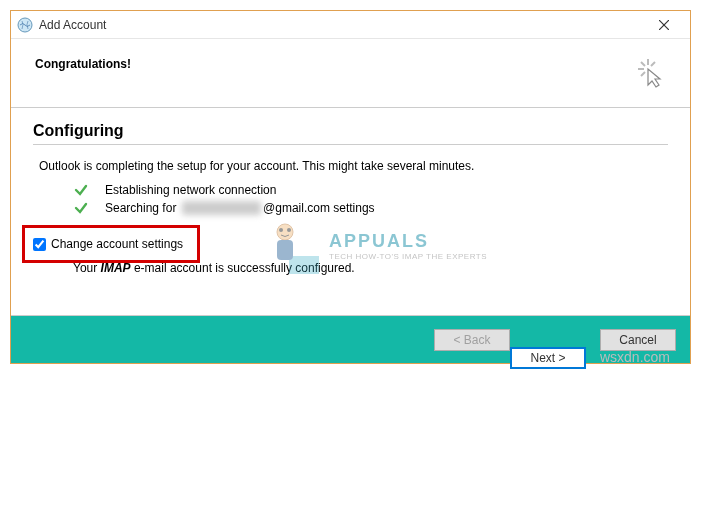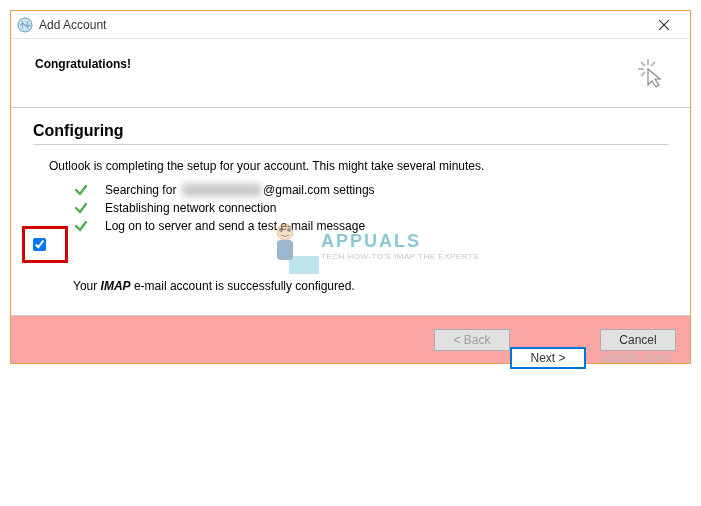--- a/index.html
+++ b/index.html
@@ -79,21 +79,21 @@
       position: relative;
     }
     .section-title {
       font-weight: bold;
       font-size: 16px;
       padding-bottom: 4px;
       border-bottom: 1px solid #ccc;
       margin-bottom: 14px;
     }
     .intro {
-      margin: 0 0 10px 16px;
+      margin: 0 0 10px 6px;
       font-size: 12px;
     }
     .steps {
       margin-left: 40px;
     }
     .step {
       display: flex;
       align-items: center;
       margin: 4px 0;
       font-size: 12px;
@@ -124,20 +124,21 @@
     .watermark {
       position: absolute;
       left: 250px;
       top: 108px;
       opacity: 0.5;
       pointer-events: none;
       display: flex;
       align-items: center;
     }
     .wm-text {
+      margin-left: 8px;
       font-family: Arial, sans-serif;
     }
     .wm-brand {
       color: #1a8fa8;
       font-weight: bold;
       font-size: 18px;
       letter-spacing: 2px;
     }
     .wm-tag {
       color: #888;
@@ -160,21 +161,21 @@
       cursor: pointer;
     }
     .checkbox-wrap input {
       margin: 0 5px 0 0;
       width: 13px;
       height: 13px;
     }
     .button-bar {
       height: 48px;
       border-top: 1px solid #ccc;
-      background: #fca5a5;
+      background: #14b8a6;
       display: flex;
       align-items: center;
       justify-content: flex-end;
       padding-right: 14px;
       gap: 0;
     }
     .btn {
       min-width: 76px;
       height: 22px;
       font-size: 12px;
@@ -246,39 +247,31 @@
     <div class="section-title">Configuring</div>
     <div class="intro">Outlook is completing the setup for your account. This might take several minutes.</div>
 
     <div class="steps">
       <div class="step">
         <span class="check">
           <svg width="14" height="14" viewBox="0 0 14 14">
               <path d="M2 7 L6 11 L12 3" stroke="#4caf50" stroke-width="2.4" fill="none" stroke-linecap="round"></path>
             </svg>
         </span>
-        <span>
-          <span>Searching for </span><span class="blur">xxxxxxxx xxxx</span><span>@gmail.com settings</span>
-        </span>
-      </div>
-      <div class="step">
-        <span class="check">
-          <svg width="14" height="14" viewBox="0 0 14 14">
-              <path d="M2 7 L6 11 L12 3" stroke="#4caf50" stroke-width="2.4" fill="none" stroke-linecap="round"></path>
-            </svg>
-        </span>
         <span>Establishing network connection</span>
       </div>
       <div class="step">
         <span class="check">
           <svg width="14" height="14" viewBox="0 0 14 14">
               <path d="M2 7 L6 11 L12 3" stroke="#4caf50" stroke-width="2.4" fill="none" stroke-linecap="round"></path>
             </svg>
         </span>
-        <span>Log on to server and send a test e-mail message</span>
+        <span>
+          <span>Searching for </span><span class="blur">xxxxxxxx xxxx</span><span>@gmail.com settings</span>
+        </span>
       </div>
     </div>
 
     <div class="watermark">
       <svg width="60" height="60" viewBox="0 0 60 60">
         <rect x="28" y="40" width="30" height="18" fill="#2aa5c0" opacity="0.6"></rect>
         <circle cx="24" cy="16" r="8" fill="#f0c088" stroke="#c08850" stroke-width="1"></circle>
         <rect x="16" y="24" width="16" height="20" rx="4" fill="#3a6fa0"></rect>
         <circle cx="20" cy="14" r="2" fill="#333"></circle>
         <circle cx="28" cy="14" r="2" fill="#333"></circle>
@@ -290,20 +283,21 @@
       </div>
     </div>
 
     <div class="success">
       <span>Your </span><b>IMAP</b><span> e-mail account is successfully configured.</span>
     </div>
 
     <div class="highlight-box">
       <label class="checkbox-wrap">
         <input type="checkbox" checked="" style="">
+        <span>Change account settings</span>
       </label>
     </div>
   </div>
 
   <div class="button-bar">
     <button class="btn" disabled="">&lt; Back</button>
     <button class="btn btn-primary">Next &gt;</button>
     <span class="gap"></span>
     <button class="btn">Cancel</button>
   </div>

